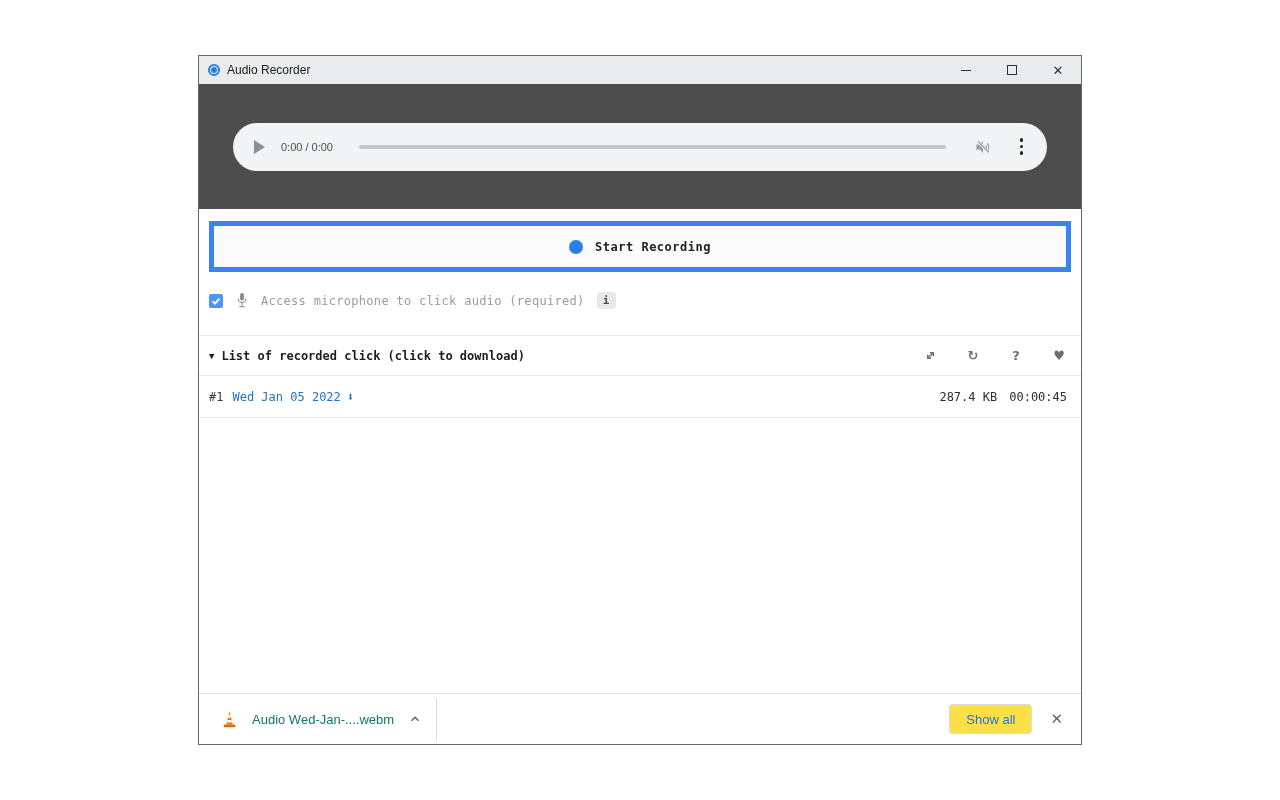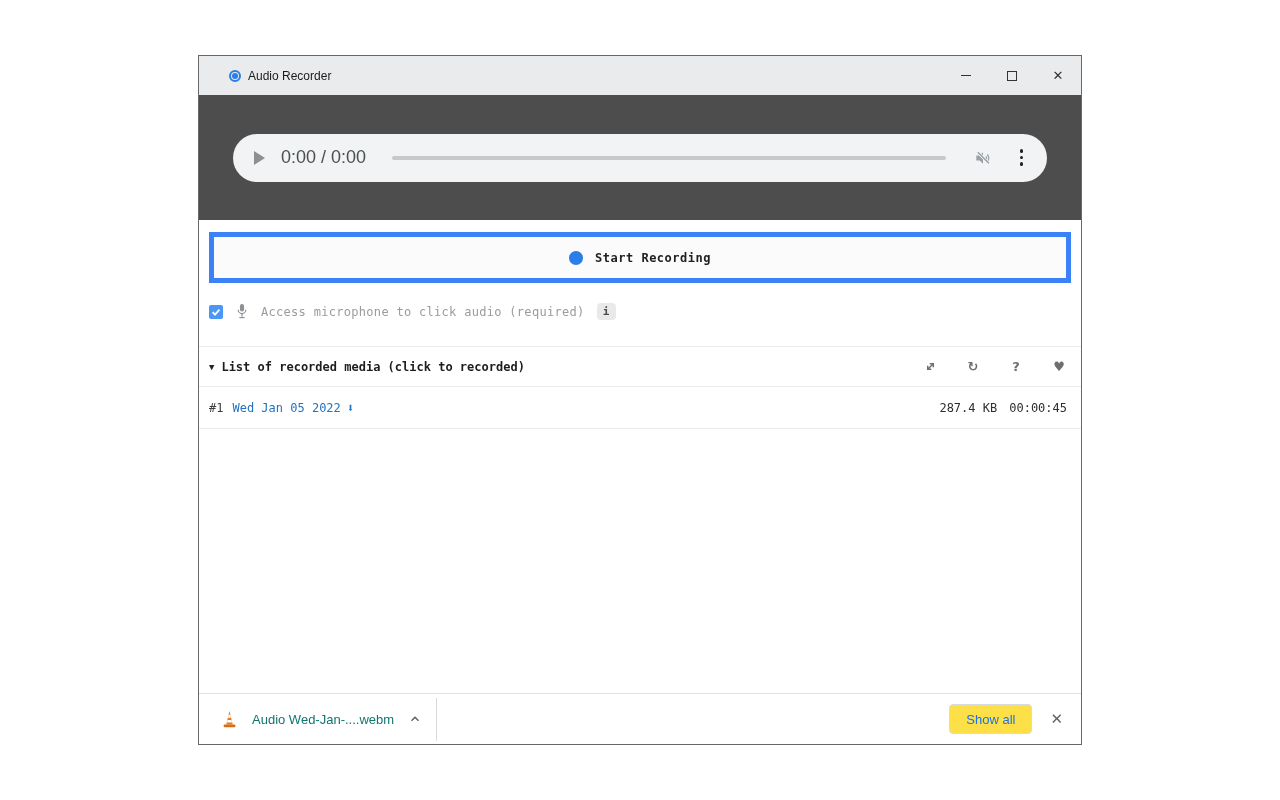--- a/index.html
+++ b/index.html
@@ -5,21 +5,21 @@
   * { margin: 0; padding: 0; box-sizing: border-box; }
   html, body { width: 1280px; height: 800px; background: #ffffff; font-family: "Liberation Sans", sans-serif; }
 
   .app-window {
     position: absolute; left: 198px; top: 55px; width: 884px; height: 690px;
     border: 1px solid #686868; background: #fff; display: flex; flex-direction: column;
   }
 
   
   .titlebar {
-    height: 39px; background: #e9ebec; display: flex; align-items: center; flex: 0 0 auto; padding-left: 21px;
+    height: 28px; background: #e9ebec; display: flex; align-items: center; flex: 0 0 auto;
   }
   .app-icon {
     width: 12px; height: 12px; border: 2px solid #2b7de9; border-radius: 50%;
     margin: 0 7px 0 9px; position: relative; flex: 0 0 auto;
   }
   .app-icon::after {
     content: ""; position: absolute; left: 1px; top: 1px; width: 6px; height: 6px;
     border-radius: 50%; background: #2b7de9;
   }
   .titlebar-title { font-size: 12px; color: #1b1b1b; }
@@ -39,21 +39,21 @@
   }
   .audio-player {
     margin: 0 34px; height: 48px; flex: 1; background: #f1f3f4; border-radius: 24px;
     display: flex; align-items: center; padding: 0 18px 0 16px;
   }
   .play-btn { width: 20px; height: 20px; display: flex; align-items: center; justify-content: center; margin-right: 12px; }
   .play-tri {
     width: 0; height: 0; border-left: 11px solid #8f8f8f;
     border-top: 7px solid transparent; border-bottom: 7px solid transparent; display: block;
   }
-  .player-time { font-size: 18px; color: #4c5053; white-space: nowrap; }
+  .player-time { font-size: 11px; color: #4c5053; white-space: nowrap; }
   .seek-bar { flex: 1; height: 4px; border-radius: 2px; background: #c6c9cb; margin: 0 26px; }
   .mute-btn { width: 22px; height: 22px; display: flex; align-items: center; justify-content: center; }
   .kebab { display: flex; flex-direction: column; gap: 3px; margin-left: 20px; padding: 4px 6px; }
   .kebab i { width: 3.5px; height: 3.5px; border-radius: 50%; background: #202124; display: block; }
 
   
   .content { flex: 1; background: #fff; display: flex; flex-direction: column; font-family: "DejaVu Sans Mono", monospace; }
   .start-panel {
     margin: 12px 10px 0 10px; height: 51px; border: 5px solid #3b82f6; background: #fbfbfb;
     display: flex; align-items: center; justify-content: center; gap: 12px; cursor: pointer;
@@ -171,21 +171,21 @@
         <line x1="12" y1="18.8" x2="12" y2="24" stroke="#8d9194" stroke-width="2"></line>
         <line x1="7.5" y1="25.5" x2="16.5" y2="25.5" stroke="#8d9194" stroke-width="2"></line>
       </svg>
       <span class="permission-label">Access microphone to click audio (required)</span>
       <span class="info-badge">i</span>
     </div>
 
     <div class="list-header-row">
       <div class="list-header-left">
         <span class="collapse-glyph">▼</span>
-        <span class="list-header-label">List of recorded media (click to recorded)</span>
+        <span class="list-header-label">List of recorded click (click to download)</span>
       </div>
       <div class="header-icons">
         <span class="hdr-ic">
           <svg width="13" height="13" viewBox="0 0 14 14">
             <line x1="4" y1="10" x2="10" y2="4" stroke="#6e6e6e" stroke-width="1.6"></line>
             <polyline points="4,6.2 4,10 7.8,10" stroke="#6e6e6e" stroke-width="1.6" fill="none"></polyline>
             <polyline points="6.2,4 10,4 10,7.8" stroke="#6e6e6e" stroke-width="1.6" fill="none"></polyline>
           </svg>
         </span>
         <span class="hdr-ic">↻</span>

